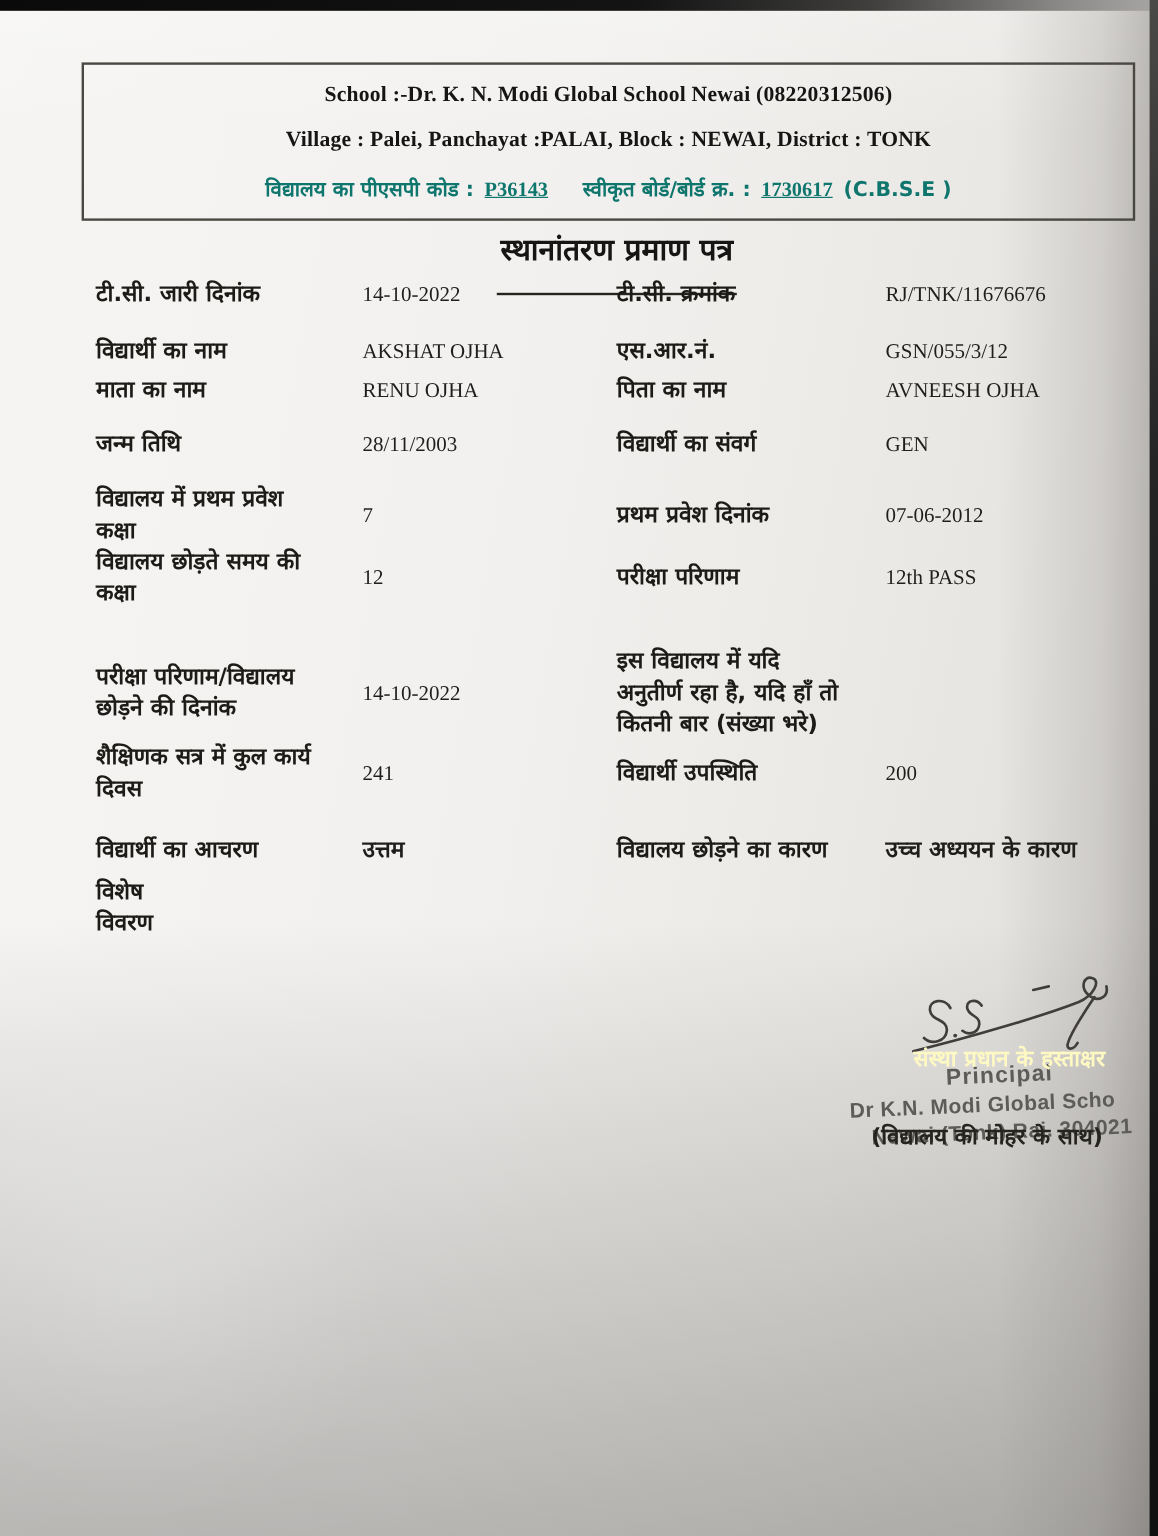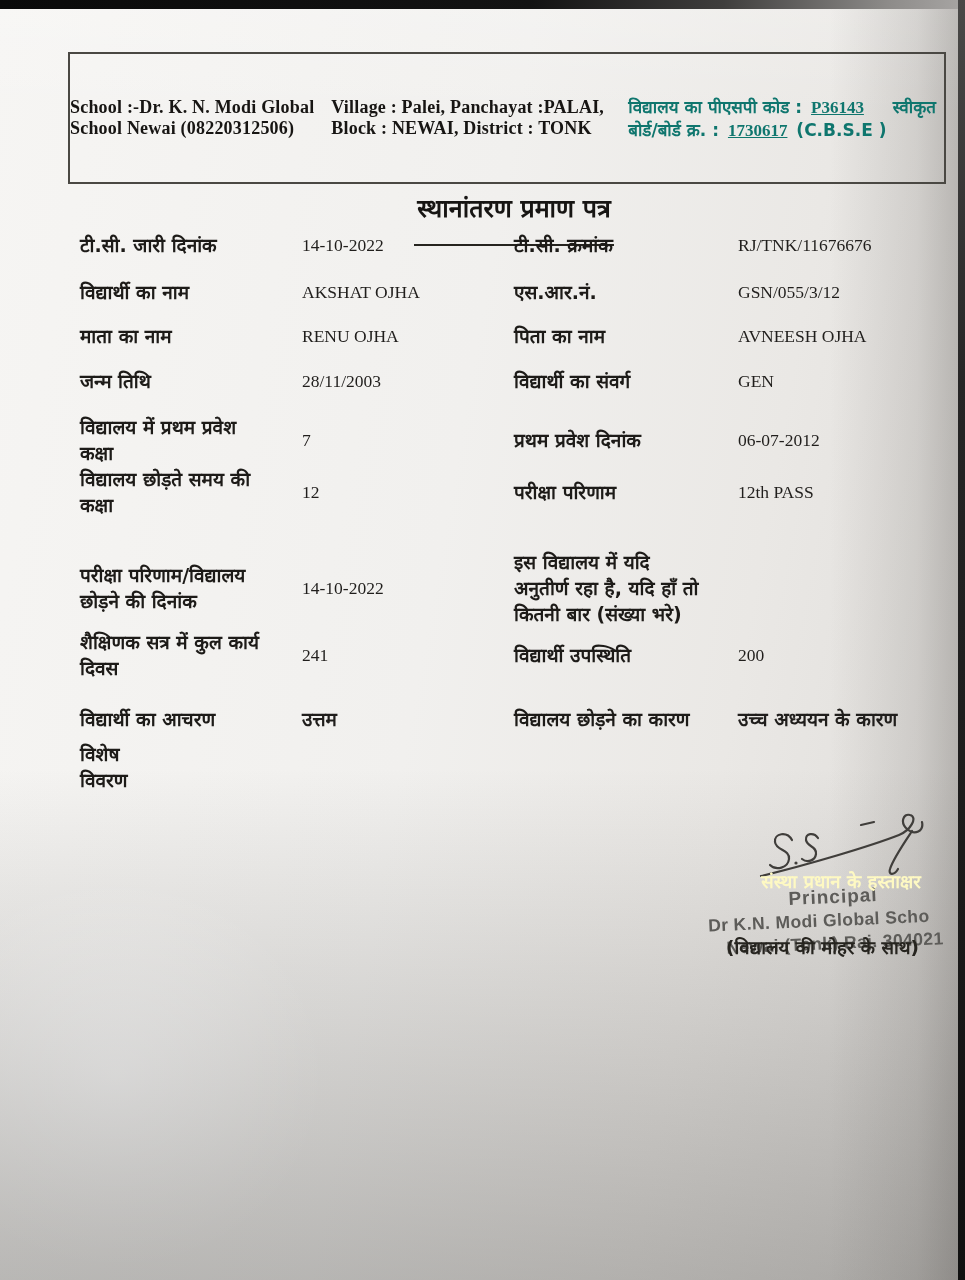--- a/index.html
+++ b/index.html
@@ -12,21 +12,21 @@
       radial-gradient(ellipse 300px 280px at 12% 84%, rgba(255,255,255,0.85), rgba(255,255,255,0) 70%),
       linear-gradient(100deg,#f6f5f3 0%,#f1f0ee 45%,#eae8e5 72%,#dddbd8 100%);
   }
   .edge-top{position:absolute;top:0;left:0;right:0;height:9px;
     background:linear-gradient(90deg,#0a0a0a 0%,#131313 55%,#3f3e3d 75%,#8d8b89 92%,#a8a6a4 100%)}
   .edge-right{position:absolute;top:0;right:0;bottom:0;width:7px;
     background:linear-gradient(180deg,#4a4948 0%,#262525 30%,#1b1a1a 70%,#101010 100%)}
 
   
   .hdr{position:absolute;left:68px;top:52px;width:878px;height:132px;
-       border:2px solid #4a4843;display:flex;flex-direction:row;
+       border:2px solid #4a4843;display:flex;flex-direction:column;
        justify-content:space-around;align-items:center;padding:5px 0;box-sizing:border-box}
   .hdr-en{font-family:"Liberation Serif","DejaVu Serif",serif;font-weight:700;
           font-size:18px;color:#171513;letter-spacing:.2px}
   .hdr-hi{font-weight:700;font-size:17px;color:#0f766e}
   .hdr-hi .code{font-family:"Liberation Serif","DejaVu Serif",serif;
           text-decoration:underline;padding:0 3px}
   .hdr-hi .gap{display:inline-block;width:14px}
 
   
   .title-wrap{position:absolute;left:80px;top:190px;width:868px;text-align:center}
@@ -35,21 +35,21 @@
 
   
   .fields{position:absolute;left:80px;top:232px;width:868px}
   .row{display:flex;align-items:flex-start}
   .row.vc{align-items:center}
   .c1{width:222px;font-size:19px;line-height:26px;white-space:pre-line;font-weight:600;color:#1d1b18}
   .c2{width:212px;font-family:"Liberation Serif","DejaVu Serif",serif;font-size:17.5px;line-height:26px;color:#201e1c}
   .c3{width:224px;font-size:19px;line-height:26px;white-space:pre-line;font-weight:600;color:#1d1b18}
   .c4{flex:1;font-family:"Liberation Serif","DejaVu Serif",serif;font-size:17.5px;line-height:26px;color:#201e1c}
   .c4.hi,.c2.hi{font-family:"DejaVu Sans",sans-serif;font-weight:600;font-size:19px}
-  .r1{margin-bottom:21px}.r2{margin-bottom:18px}.r3{margin-bottom:19px}
+  .r1{margin-bottom:21px}.r2{margin-bottom:7px}.r3{margin-bottom:19px}
   .r4{margin-bottom:20px}.r5{}.r6{margin-bottom:31px}
   .r7{margin-bottom:2px}.r8{margin-bottom:25px}.r9{margin-bottom:9px}.r10{margin-bottom:0}
 
   
   .sig-area{position:absolute;left:700px;top:810px;width:262px;height:210px}
   .sig-svg{position:absolute;left:45px;top:0;width:200px;height:88px}
   .sig-heading{position:absolute;left:35px;top:58px;width:212px;text-align:center;
                font-size:18.5px;font-weight:600;color:#fef9c3;z-index:3}
   .stamp{position:absolute;left:8px;top:76px;width:252px;transform:rotate(-2.5deg);
          color:#5d5c59;font-weight:700;font-family:"Liberation Sans","DejaVu Sans",sans-serif;z-index:1}
@@ -105,21 +105,21 @@
       <div class="c1">जन्म तिथि</div>
       <div class="c2">28/11/2003</div>
       <div class="c3">विद्यार्थी का संवर्ग</div>
       <div class="c4">GEN</div>
     </div>
     <div class="row r5 vc">
       <div class="c1">विद्यालय में प्रथम प्रवेश
 कक्षा</div>
       <div class="c2">7</div>
       <div class="c3">प्रथम प्रवेश दिनांक</div>
-      <div class="c4">06-07-2012</div>
+      <div class="c4">07-06-2012</div>
     </div>
     <div class="row r6 vc">
       <div class="c1">विद्यालय छोड़ते समय की
 कक्षा</div>
       <div class="c2">12</div>
       <div class="c3">परीक्षा परिणाम</div>
       <div class="c4">12th PASS</div>
     </div>
     <div class="row r7 vc">
       <div class="c1">परीक्षा परिणाम/विद्यालय

